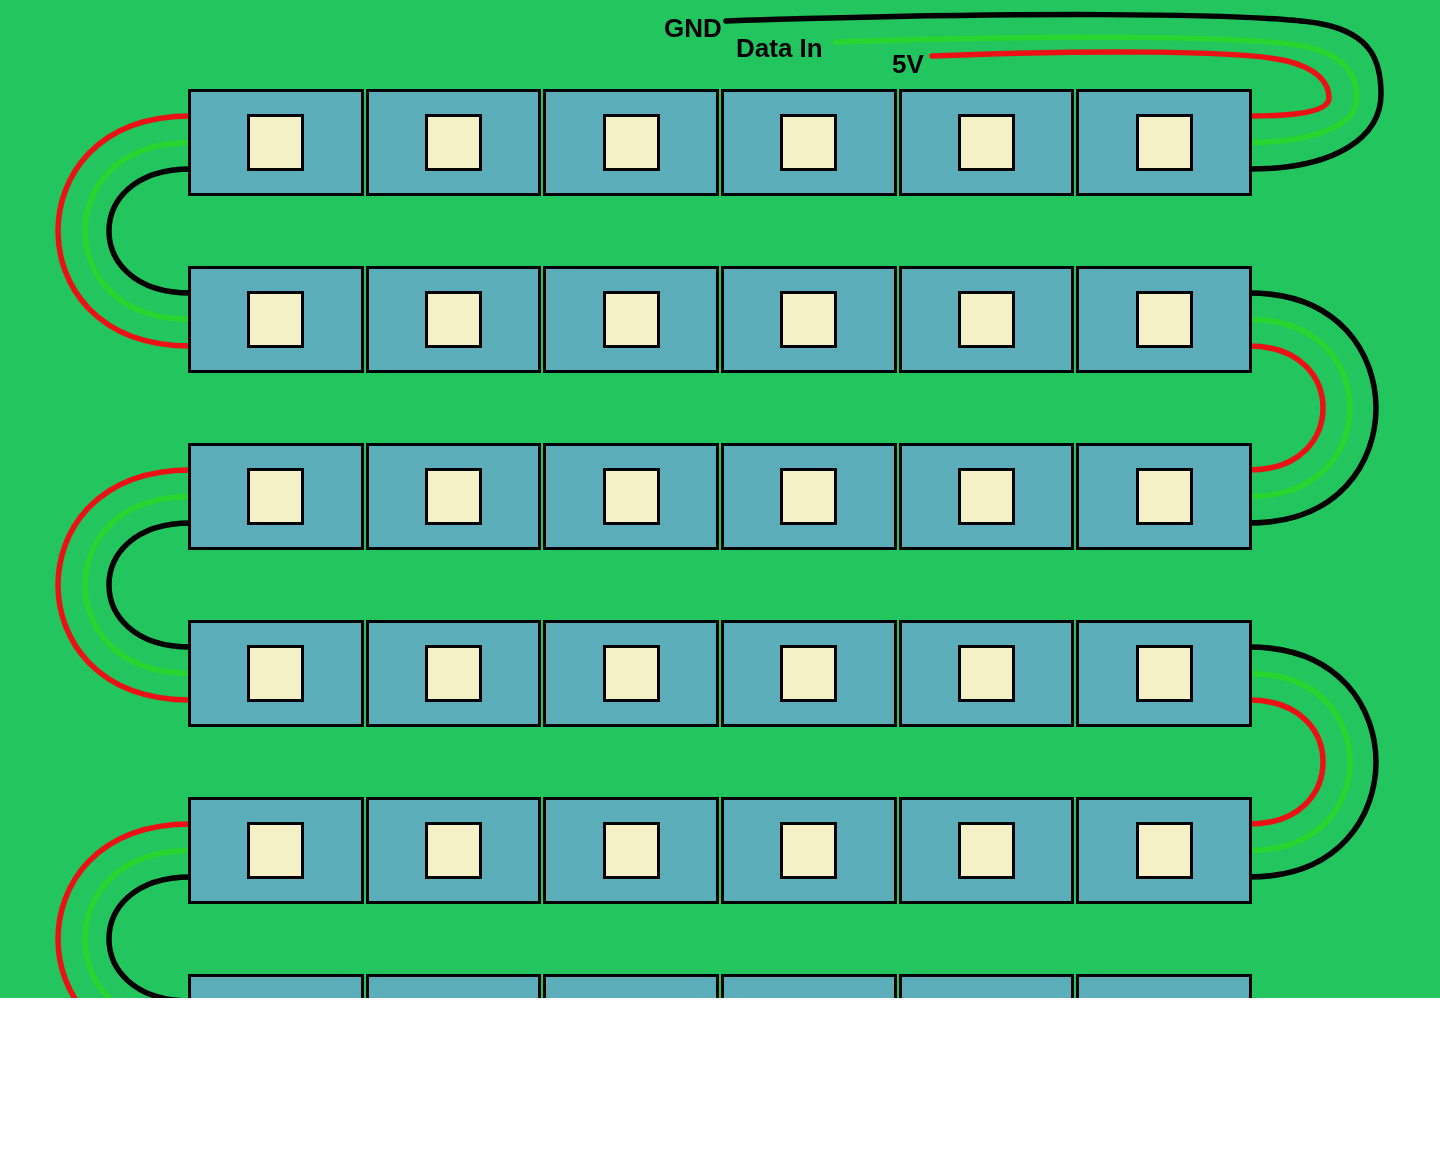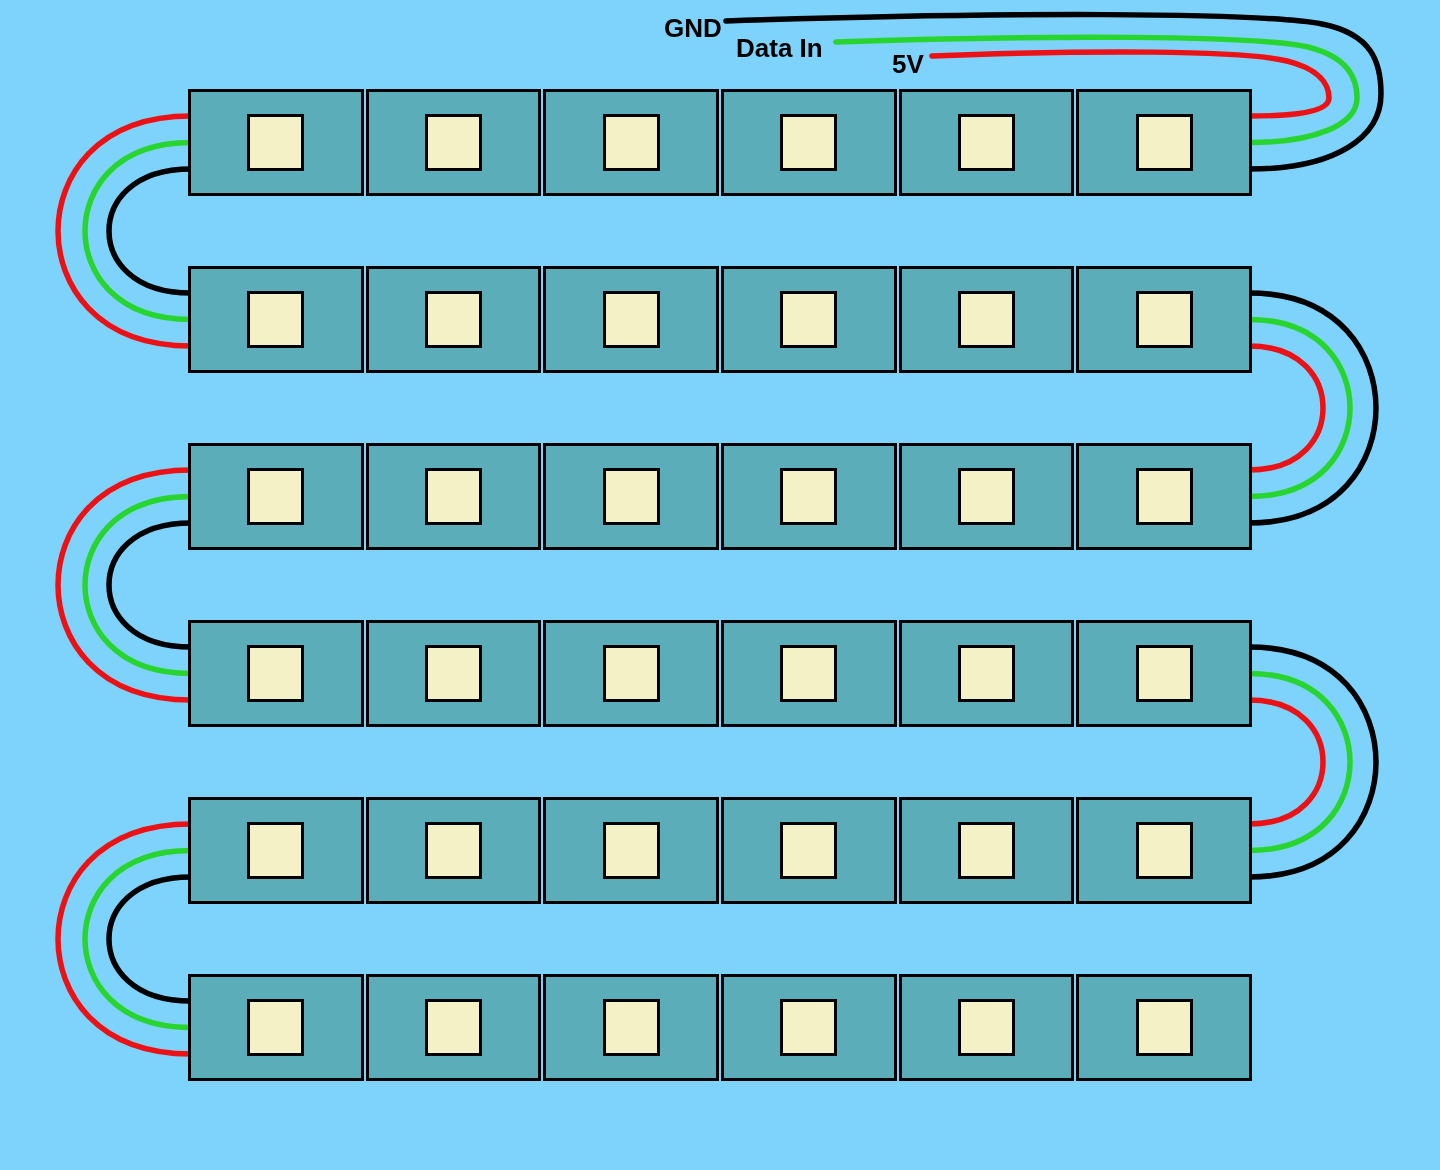--- a/index.html
+++ b/index.html
@@ -1,19 +1,19 @@
 <!DOCTYPE html>
 <html><head>
 <meta charset="utf-8">
 <style>
   html,body{margin:0;padding:0;background:#ffffff;}
   .canvas{
     position:relative;
-    width:1440px;height:1170px;
-    background:#7dd3fc;
+    width:1440px;height:998px;
+    background:#22c55e;
     overflow:hidden;
     font-family:"Liberation Sans", sans-serif;
   }
   #wire-layer{position:absolute;left:0;top:0;z-index:1;}
   #strips{position:absolute;left:0;top:0;width:100%;height:100%;z-index:2;pointer-events:none;}
   .strip-row{
     position:absolute;
     left:188px;width:1064px;height:107px;
     display:flex;gap:2px;
     box-sizing:border-box;

